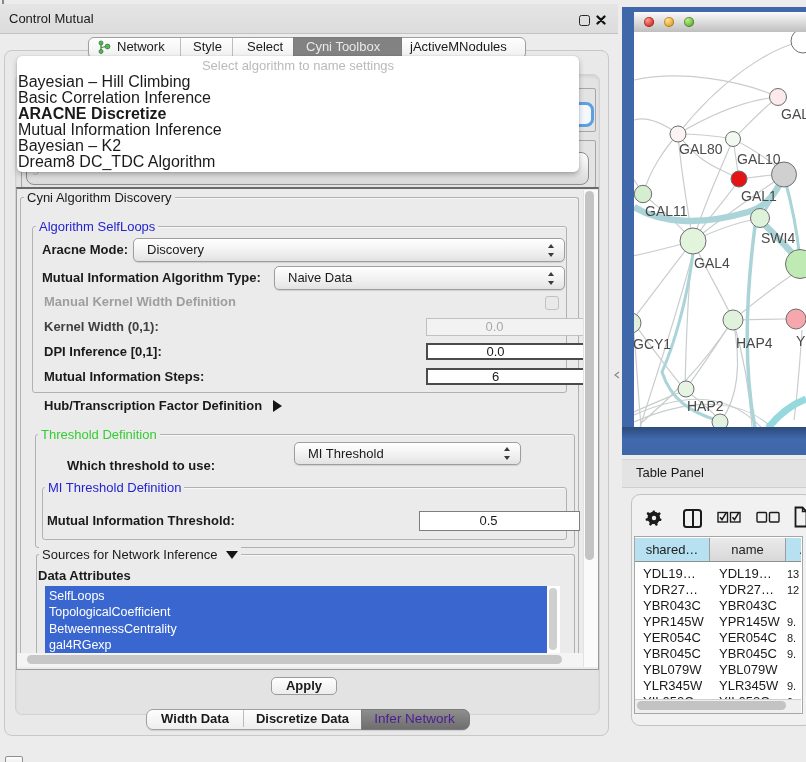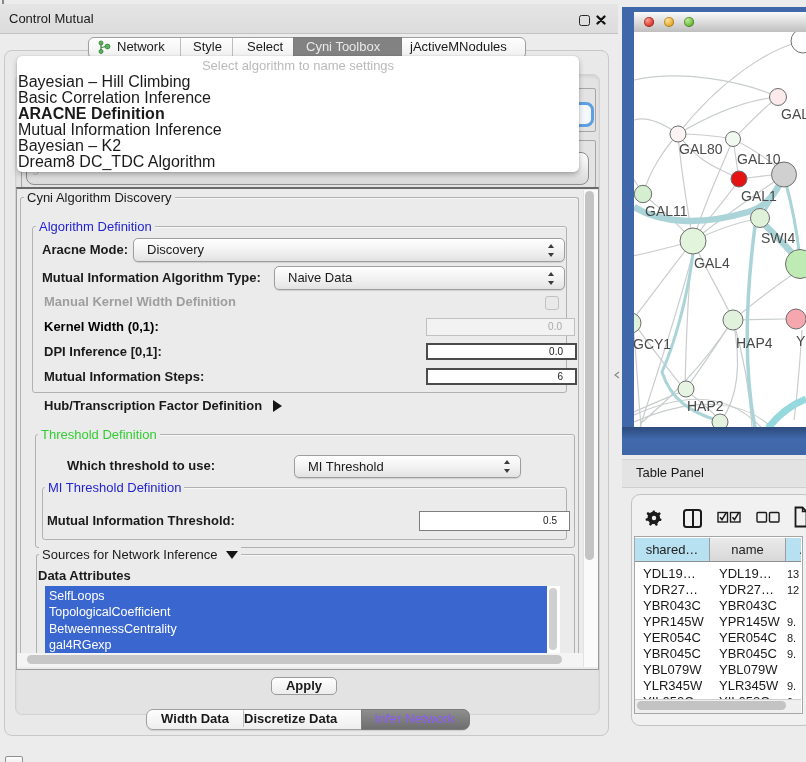--- a/index.html
+++ b/index.html
@@ -11,21 +11,21 @@
 .lbl{position:absolute;font-size:13px;font-weight:bold;white-space:nowrap}
 .grp{position:absolute;border:1px solid #b1b1b1;border-radius:3px;box-shadow:inset 0 1px 0 rgba(255,255,255,.6)}
 .gtitle{position:absolute;font-size:13px;line-height:15px;background:#ebebeb;padding:0 3px;white-space:nowrap}
 .combo{position:absolute;border:1px solid #9e9e9e;border-radius:5px;
   background:linear-gradient(#ffffff,#ededed 70%,#e2e2e2);box-shadow:0 1px 1px rgba(0,0,0,.12);
   font-size:13px;white-space:nowrap}
 .combo .tx{position:absolute;left:13px;top:0;bottom:0}
 .arr{position:absolute;right:10px;width:6px}
 .arr .up{position:absolute;left:0;border-left:3px solid transparent;border-right:3px solid transparent;border-bottom:4px solid #3a3a3a}
 .arr .dn{position:absolute;left:0;border-left:3px solid transparent;border-right:3px solid transparent;border-top:4px solid #3a3a3a}
-.fld{position:absolute;background:#fff;font-size:10px;text-align:right;padding-right:12px}
+.fld{position:absolute;background:#fff;font-size:13px;text-align:center;padding-right:22px}
 </style>
 </head>
 <body>
 
 <div class="a" style="left:2px;top:0;width:2px;height:4px;background:#888"></div>
 
 <div class="a" style="left:0;top:4px;width:618px;height:29px;background:linear-gradient(#e5e5e5,#dcdcdc);border-bottom:1px solid #c3c3c3"></div>
 <div class="a f13" style="left:9px;top:4px;height:29px;line-height:29px">Control Mutual</div>
 <div class="a" style="left:579px;top:15px;width:9px;height:9px;border:1.5px solid #262626;border-radius:2.5px"></div>
 <svg class="a" style="left:596px;top:14.5px" width="10" height="10" viewBox="0 0 10 10">
@@ -41,21 +41,21 @@
 <div class="a" style="left:21px;top:140px;width:573px;height:46px;border:1px solid #a6a6a6;border-radius:2px"></div>
 <div class="a" style="left:26px;top:152px;width:561px;height:31px;border:1.5px solid #8e8e8e;border-radius:8px;background:linear-gradient(#fdfdfd,#d9d9d9)"></div>
 <div class="a" style="left:32px;top:160px;font-size:13px;color:#b5b5b5;opacity:.75">galFiltered.Si</div>
 
 <div class="a" style="left:16px;top:187px;width:581px;height:480px;background:#ebebeb;border:1px solid #9a9a9a;border-top:2.5px solid #6a6a6a"></div>
 
 <div class="grp" style="left:20px;top:197px;width:557px;height:462px;border-bottom:none"></div>
 <div class="gtitle" style="left:24px;top:190px">Cyni Algorithm Discovery</div>
 
 <div class="grp" style="left:32px;top:226px;width:533px;height:165px"></div>
-<div class="gtitle" style="left:36px;top:219px;color:#2323d1">Algorithm Definition</div>
+<div class="gtitle" style="left:36px;top:219px;color:#2323d1">Algorithm SelfLoops</div>
 
 <div class="lbl" style="left:42px;top:238px;height:24px;line-height:24px">Aracne Mode:</div>
 <div class="combo" style="left:133px;top:238px;width:430px;height:22px;line-height:22px">
   <span class="tx">Discovery</span>
   <span class="arr" style="top:0;bottom:0">
       <i class="up" style="top:4.5px"></i>
       <i class="dn" style="bottom:4.5px"></i>
     </span>
 </div>
 
@@ -64,37 +64,37 @@
   <span class="tx">Naive Data</span>
   <span class="arr" style="top:0;bottom:0">
       <i class="up" style="top:4.5px"></i>
       <i class="dn" style="bottom:4.5px"></i>
     </span>
 </div>
 
 <div class="lbl" style="left:44px;top:290px;height:24px;line-height:24px;color:#9e9e9e">Manual Kernel Width Definition</div>
 <div class="a" style="left:545px;top:296px;width:12px;height:12px;background:#e9e9e9;border:1px solid #c2c2c2;border-radius:3px"></div>
 
-<div class="lbl" style="left:44px;top:315px;height:24px;line-height:24px;color:#000000">Kernel Width (0,1):</div>
+<div class="lbl" style="left:44px;top:315px;height:24px;line-height:24px;color:#404040">Kernel Width (0,1):</div>
 <div class="fld" style="left:426px;top:318px;width:135px;height:16px;line-height:16px;background:#f2f2f2;border:1px solid #c0c0c0;color:#a9a9a9">0.0</div>
 
 <div class="lbl" style="left:44px;top:340px;height:24px;line-height:24px">DPI Inference [0,1]:</div>
 <div class="fld" style="left:426px;top:343px;width:135px;height:13px;line-height:13px;border:2px solid #4b4b4b">0.0</div>
 
 <div class="lbl" style="left:44px;top:365px;height:24px;line-height:24px">Mutual Information Steps:</div>
 <div class="fld" style="left:426px;top:368px;width:135px;height:13px;line-height:13px;border:2px solid #4b4b4b">6</div>
 
 <div class="lbl" style="left:44px;top:394px;height:24px;line-height:24px">Hub/Transcription Factor Definition</div>
 <div class="a" style="left:273px;top:400px;width:0;height:0;border-left:9px solid #141414;border-top:6px solid transparent;border-bottom:6px solid transparent"></div>
 
 <div class="grp" style="left:35px;top:434px;width:538px;height:112px"></div>
 <div class="gtitle" style="left:38px;top:427px;color:#34cd34">Threshold Definition</div>
 
 <div class="lbl" style="left:67px;top:454px;height:24px;line-height:24px">Which threshold to use:</div>
-<div class="combo" style="left:294px;top:455px;width:225px;height:21px;line-height:21px">
+<div class="combo" style="left:294px;top:442px;width:225px;height:21px;line-height:21px">
   <span class="tx">MI Threshold</span>
   <span class="arr" style="top:0;bottom:0">
       <i class="up" style="top:4px"></i>
       <i class="dn" style="bottom:4px"></i>
     </span>
 </div>
 
 <div class="grp" style="left:42px;top:487px;width:523px;height:51px"></div>
 <div class="gtitle" style="left:45px;top:480px;color:#2323d1">MI Threshold Definition</div>
 
@@ -119,22 +119,22 @@
 <div class="a" style="left:27px;top:655px;width:535px;height:9px;background:#c7c7c7;border-radius:4.5px"></div>
 <div class="a" style="left:583px;top:190px;width:14px;height:477px;background:#fafafa;border-left:1px solid #e2e2e2"></div>
 <div class="a" style="left:585px;top:191px;width:9px;height:369px;background:#c4c4c4;border-radius:4.5px"></div>
 
 <div class="a" style="left:271px;top:677px;width:64px;height:16px;border:1px solid #9b9b9b;border-radius:5px;background:linear-gradient(#ffffff,#ececec);font-size:13px;font-weight:bold;text-align:center;line-height:16px">Apply</div>
 
 <div class="a" style="left:146px;top:709px;width:321px;height:19px;border:1px solid #a0a0a0;border-radius:7px;background:linear-gradient(#fdfdfd,#eeeeee);box-shadow:0 1px 1px rgba(0,0,0,.12)"></div>
 <div class="a" style="left:243px;top:710px;width:1px;height:17px;background:#bcbcbc"></div>
 <div class="a" style="left:361px;top:709px;width:107px;height:19px;background:linear-gradient(#8e8e8e,#6e6e6e);border:1px solid #7b7b7b;border-radius:0 7px 7px 0"></div>
 <div class="a b" style="left:146px;top:709px;width:98px;height:19px;line-height:19px;font-size:13px;text-align:center">Width Data</div>
-<div class="a b" style="left:244px;top:709px;width:117px;height:33px;line-height:19px;font-size:13px;">Discretize Data</div>
-<div class="a" style="left:361px;top:709px;width:107px;height:19px;line-height:19px;font-size:13.5px;color:#8b5cf6;text-align:center">Infer Network</div>
+<div class="a b" style="left:244px;top:709px;width:117px;height:33px;line-height:19px;font-size:13px;text-align:center">Discretize Data</div>
+<div class="a" style="left:361px;top:709px;width:107px;height:19px;line-height:19px;font-size:13.5px;color:#4c1d95;text-align:center">Infer Network</div>
 
 <div class="a" style="left:88px;top:37px;width:436px;height:20px;border:1px solid #9f9f9f;border-radius:6px;background:linear-gradient(#fefefe,#efefef);box-shadow:0 1px 1px rgba(0,0,0,.12)"></div>
 <div class="a" style="left:180px;top:38px;width:1px;height:18px;background:#bcbcbc"></div>
 <div class="a" style="left:232px;top:38px;width:1px;height:18px;background:#bcbcbc"></div>
 <div class="a" style="left:293px;top:37px;width:107px;height:20px;background:#828282;border:1px solid #7b7b7b"></div>
 <svg class="a" style="left:97px;top:40px" width="14" height="14" viewBox="0 0 14 14">
  <path d="M4,4 L4,11 M4,7.5 L9.5,6.5" stroke="#39843c" stroke-width="1.2" fill="none"></path>
  <circle cx="4" cy="3" r="2" fill="#59b55c" stroke="#2f7d33" stroke-width="0.8"></circle>
  <circle cx="10.5" cy="6.5" r="2.4" fill="#59b55c" stroke="#2f7d33" stroke-width="0.8"></circle>
  <circle cx="4" cy="11.5" r="2" fill="#59b55c" stroke="#2f7d33" stroke-width="0.8"></circle>
@@ -142,21 +142,21 @@
 <div class="a f13" style="left:117px;top:37px;height:20px;line-height:20px">Network</div>
 <div class="a f13" style="left:193px;top:37px;height:20px;line-height:20px">Style</div>
 <div class="a f13" style="left:247px;top:37px;height:20px;line-height:20px">Select</div>
 <div class="a f13" style="left:306px;top:37px;height:20px;line-height:20px;color:#e9e9e9">Cyni Toolbox</div>
 <div class="a f13" style="left:410px;top:37px;height:20px;line-height:20px">jActiveMNodules</div>
 
 <div class="a" style="left:17px;top:56px;width:562px;height:116px;background:#ffffff;border-radius:5px;box-shadow:0 3px 6px -1px rgba(0,0,0,.35),0 0 1px rgba(0,0,0,.3);z-index:40"></div>
 <div class="a" style="left:17px;top:58px;width:562px;height:16px;line-height:16px;font-size:13px;color:#bababa;text-align:center;z-index:41">Select algorithm to name settings</div>
 <div class="a" style="left:18px;top:74px;font-size:16px;line-height:16px;white-space:pre;z-index:41">Bayesian – Hill Climbing
 Basic Correlation Inference
-<b>ARACNE Definition</b>
+<b>ARACNE Discretize</b>
 Mutual Information Inference
 Bayesian – K2
 Dream8 DC_TDC Algorithm</div>
 
 <svg class="a" style="left:613px;top:371px" width="8" height="8" viewBox="0 0 8 8">
  <path d="M6,1 L2,4 L6,7" stroke="#8a8a8a" stroke-width="1.2" fill="none"></path>
 </svg>
 
 <div class="a" style="left:5px;top:756px;width:16px;height:12px;border:1.5px solid #8f8f8f;border-radius:2px;background:linear-gradient(#fdfdfd,#e0e0e0)"></div>
 

